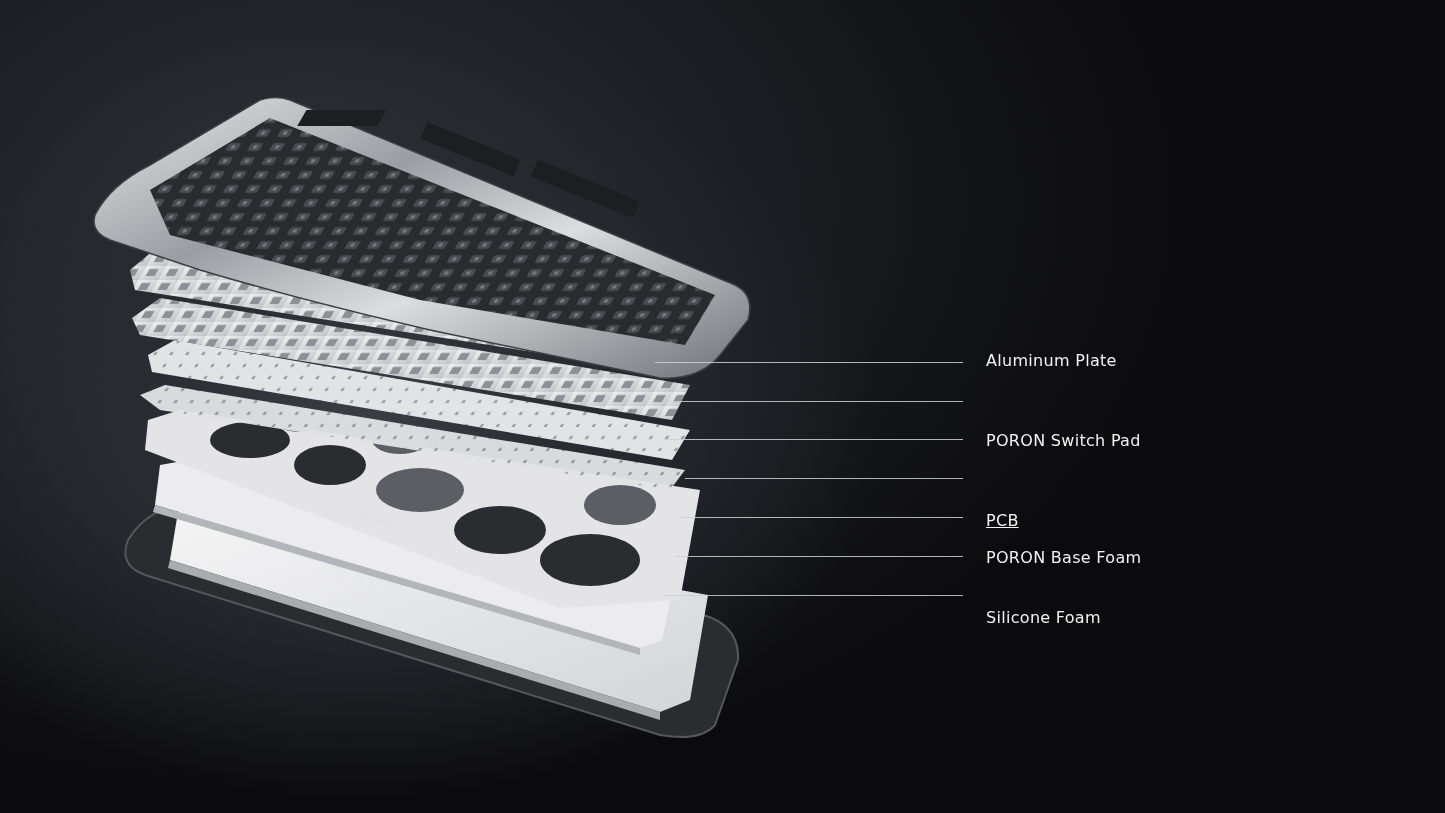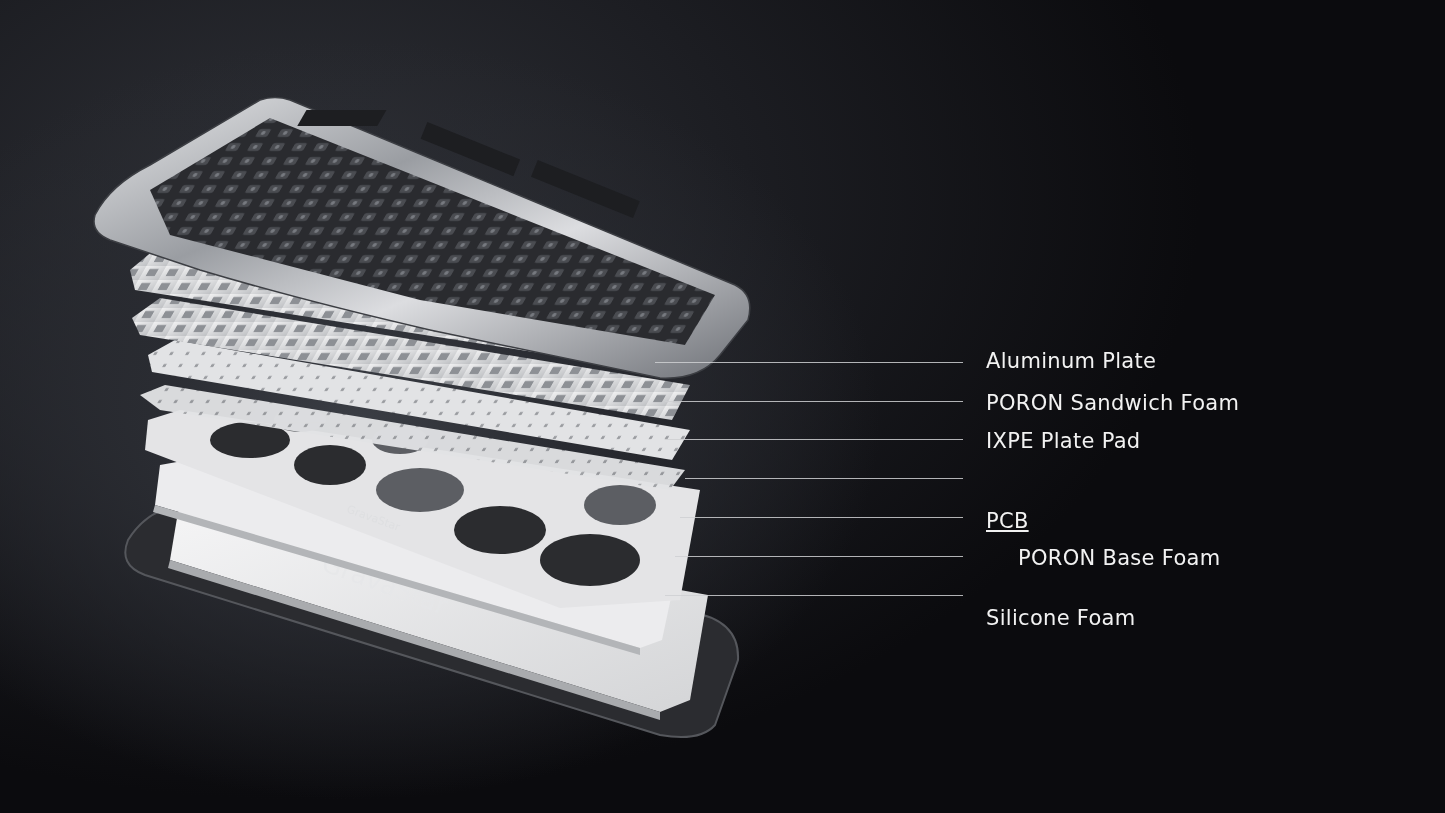--- a/index.html
+++ b/index.html
@@ -9,21 +9,21 @@
       radial-gradient(ellipse 520px 380px at 360px 420px, #3a3d44 0%, #2a2c32 40%, rgba(20,21,25,0) 100%),
       radial-gradient(ellipse 900px 600px at 300px 200px, #2e3036 0%, #1c1d22 50%, #0b0b0e 100%),
       linear-gradient(110deg, #25272d 0%, #17181c 55%, #070709 100%);
     font-family: "Liberation Sans", sans-serif;
   }
   .scene { position: absolute; left: 0; top: 0; width: 1445px; height: 813px; }
   .callout-line {
     position: absolute; height: 1px; background: #cfd0d2; opacity: 0.85;
   }
   .callout-label {
-    position: absolute; color: #f2f2f2; font-size: 21px; letter-spacing: 0.3px;
+    position: absolute; color: #f2f2f2; font-size: 16px; letter-spacing: 0.3px;
     font-family: "DejaVu Sans", sans-serif; font-weight: normal; white-space: nowrap;
     line-height: 24px;
   }
 </style>
 </head>
 <body>
 
 <div class="scene">
   <svg width="1445" height="813" viewBox="0 0 1445 813" style="position:absolute;left:0;top:0">
     <defs>
@@ -110,28 +110,27 @@
       <rect x="300" y="110" width="80" height="16" fill="#1d1e21" transform="skewX(-30) translate(70,0)"></rect>
       <rect x="420" y="140" width="100" height="18" fill="#1d1e21" transform="rotate(22 470 150)"></rect>
       <rect x="530" y="180" width="110" height="18" fill="#1d1e21" transform="rotate(22 585 190)"></rect>
     </g>
   </svg>
 
   <div class="callout-line" style="left:655px;top:362px;width:308px;"></div>
   <div class="callout-label" style="left:986px;top:349px;">Aluminum Plate</div>
 
   <div class="callout-line" style="left:665px;top:401px;width:298px;"></div>
-  <div class="callout-label" style="left:986px;top:391px;">PORON Sandwich Foam</div>
 
   <div class="callout-line" style="left:665px;top:439px;width:298px;"></div>
-  <div class="callout-label" style="left:986px;top:429px;">IXPE Plate Pad</div>
+  <div class="callout-label" style="left:986px;top:429px;">PORON Switch Pad</div>
 
   <div class="callout-line" style="left:685px;top:478px;width:278px;"></div>
 
   <div class="callout-line" style="left:680px;top:517px;width:283px;"></div>
   <div class="callout-label" style="left:986px;top:509px;text-decoration:underline;">PCB</div>
 
   <div class="callout-line" style="left:675px;top:556px;width:288px;"></div>
-  <div class="callout-label" style="left:986px;top:546px;margin-left:32px;">PORON Base Foam</div>
+  <div class="callout-label" style="left:986px;top:546px;">PORON Base Foam</div>
 
   <div class="callout-line" style="left:665px;top:595px;width:298px;"></div>
   <div class="callout-label" style="left:986px;top:587px;margin-top:19px;">Silicone Foam</div>
 </div>
 
 </body></html>

